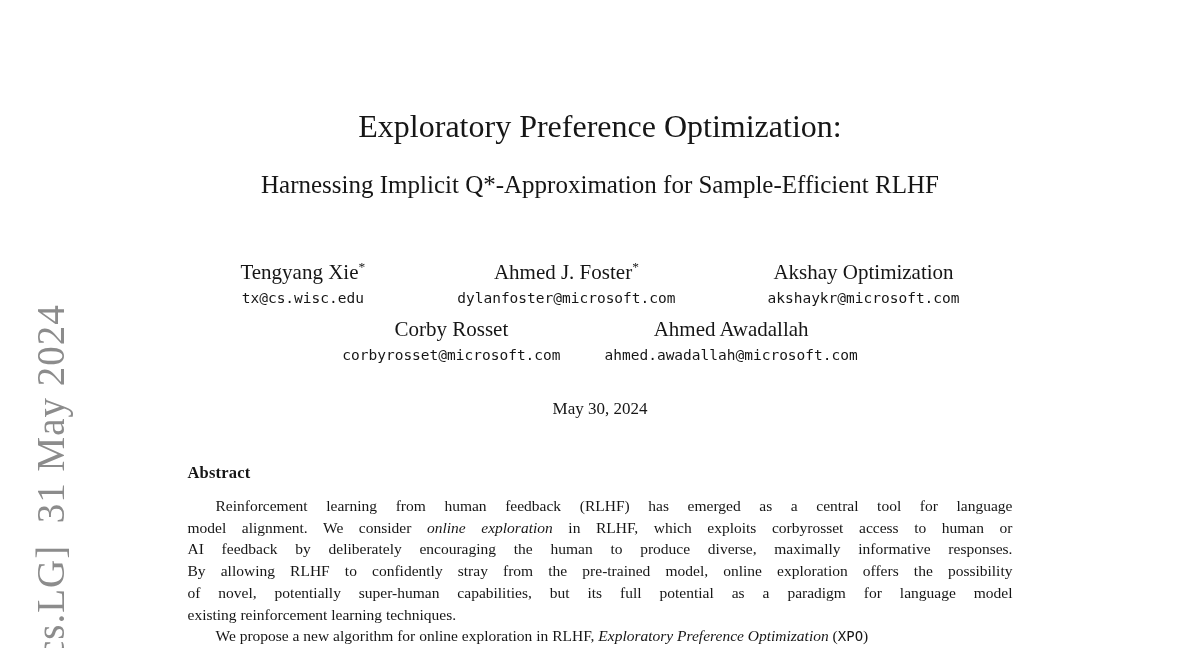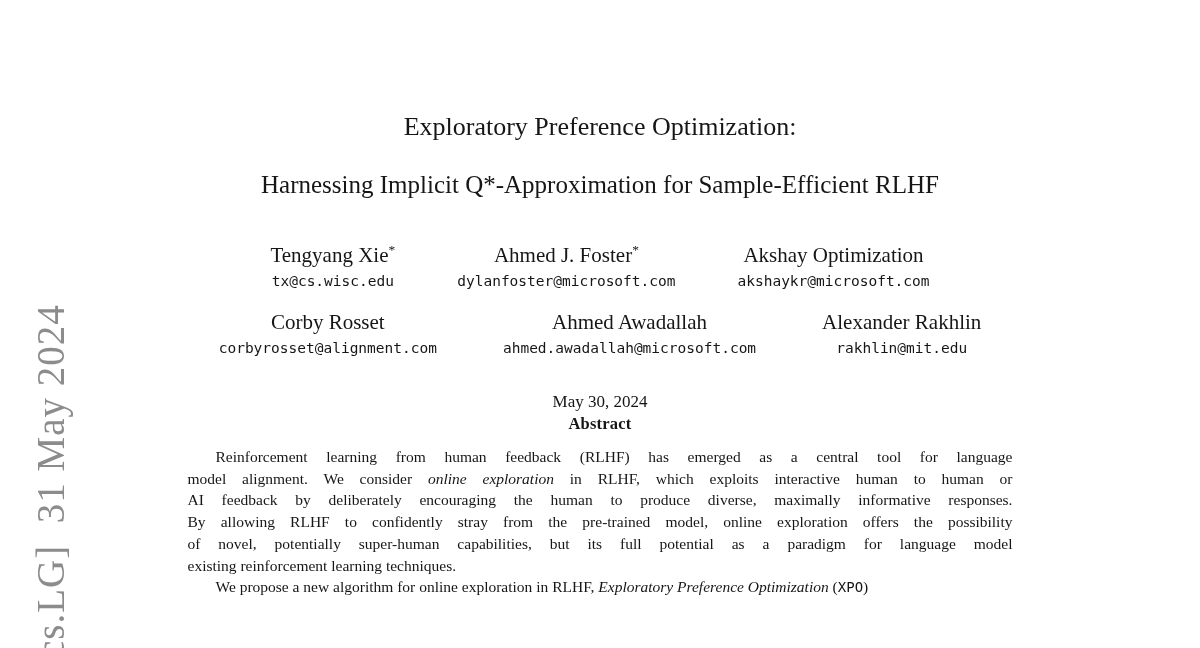--- a/index.html
+++ b/index.html
@@ -27,36 +27,36 @@
     color: #8c8c8c;
     letter-spacing: 1px;
   }
   .content {
     width: 825px;
     margin: 0 auto;
   }
   .paper-title {
     margin-top: 106px;
     text-align: center;
-    font-size: 26px;
+    font-size: 32px;
     line-height: 41px;
   }
   .paper-subtitle {
     margin-top: 23px;
     text-align: center;
     font-size: 25px;
     line-height: 29px;
   }
   .author-row {
     display: flex;
     justify-content: center;
     align-items: flex-start;
   }
-  .author-row1 { margin-top: 43px; gap: 62px; }
-  .author-row2 { margin-top: 17px; gap: 66px; }
+  .author-row1 { margin-top: 60px; gap: 92px; }
+  .author-row2 { margin-top: 7px; gap: 44px; }
   .author-cell { text-align: center; }
   .author-name {
     font-size: 21px;
     line-height: 26px;
     white-space: nowrap;
   }
   .author-name sup {
     font-size: 64%;
     line-height: 0;
   }
@@ -67,21 +67,22 @@
     line-height: 21px;
     white-space: nowrap;
   }
   .paper-date {
     margin-top: 31px;
     text-align: center;
     font-size: 17px;
     line-height: 24px;
   }
   .abstract-heading {
-    text-align: center;
+    margin-top: 42px;
+    text-align: left;
     font-weight: bold;
     font-size: 16.5px;
     line-height: 20px;
     letter-spacing: 0.2px;
   }
   .abstract-body {
     margin-top: 12px;
     font-size: 15.5px;
   }
   .abs-line {
@@ -122,39 +123,35 @@
     </div>
     <div class="author-cell">
       <div class="author-name"><span>Akshay Optimization</span><sup></sup></div>
       <div class="author-email">akshaykr@microsoft.com</div>
     </div>
   </div>
 
   <div class="author-row author-row2">
     <div class="author-cell">
       <div class="author-name"><span>Corby Rosset</span><sup></sup></div>
-      <div class="author-email">corbyrosset@alignment.com</div>
+      <div class="author-email">corbyrosset@microsoft.com</div>
     </div>
     <div class="author-cell">
       <div class="author-name"><span>Ahmed Awadallah</span><sup></sup></div>
       <div class="author-email">ahmed.awadallah@microsoft.com</div>
-    </div>
-    <div class="author-cell">
-      <div class="author-name"><span>Alexander Rakhlin</span><sup></sup></div>
-      <div class="author-email">rakhlin@mit.edu</div>
     </div>
   </div>
 
   <div class="paper-date">May 30, 2024</div>
 
   <div class="abstract-heading">Abstract</div>
 
   <div class="abstract-body">
     <div class="abs-line just indent">Reinforcement learning from human feedback (RLHF) has emerged as a central tool for language</div>
-    <div class="abs-line just"><span>model alignment. We consider </span><span class="em">online exploration</span><span> in RLHF, which exploits interactive human to human or</span></div>
+    <div class="abs-line just"><span>model alignment. We consider </span><span class="em">online exploration</span><span> in RLHF, which exploits corbyrosset access to human or</span></div>
     <div class="abs-line just">AI feedback by deliberately encouraging the human to produce diverse, maximally informative responses.</div>
     <div class="abs-line just">By allowing RLHF to confidently stray from the pre-trained model, online exploration offers the possibility</div>
     <div class="abs-line just">of novel, potentially super-human capabilities, but its full potential as a paradigm for language model</div>
     <div class="abs-line">existing reinforcement learning techniques.</div>
     <div class="abs-line indent"><span>We propose a new algorithm for online exploration in RLHF, </span><span class="em">Exploratory Preference Optimization</span><span> (</span><span class="tt">XPO</span><span>)</span></div>
   </div>
 
 </div>
 
 </body></html>

